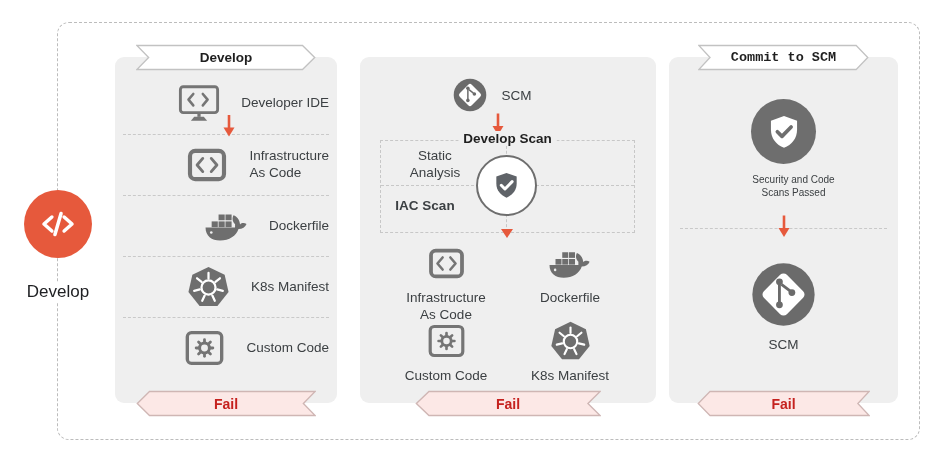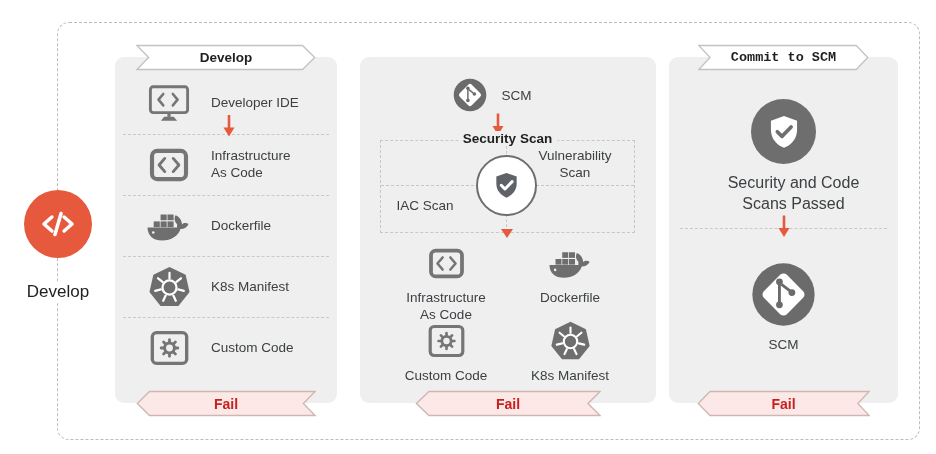--- a/index.html
+++ b/index.html
@@ -26,21 +26,21 @@
   .banner.top{top:-13px;}
   .banner.fail{bottom:-14px;}
   .p1 .banner.top{left:21px;width:180px;}
   .p2 .banner.top{left:56px;width:184px;}
   .p3 .banner.top{left:29px;width:171px;font-family:Liberation Mono, monospace;}
   .p1 .banner.fail{left:21px;width:180px;}
   .p2 .banner.fail{left:55px;width:186px;}
   .p3 .banner.fail{left:28px;width:173px;}
   
   .rows{position:absolute;top:16px;left:8px;right:8px;}
-  .row{height:61px;display:flex;align-items:center;padding-left:20px;box-sizing:border-box;}
+  .row{height:61px;display:flex;align-items:center;padding-left:20px;box-sizing:border-box;justify-content:flex-end;}
   .row + .row{border-top:1.5px dashed #c9c9c9;}
   .row .icon-box{width:52px;display:flex;align-items:center;justify-content:center;}
   .row .label{margin-left:16px;font-size:13.5px;line-height:1.25;}
   .pre{white-space:pre-line;}
   
   .o-arrow{position:absolute;z-index:2;}
   
   .scm-row{position:absolute;top:21px;left:0;right:0;display:flex;align-items:center;
          justify-content:center;gap:15px;transform:translateX(-16px);}
   .scm-row .label{font-size:13.5px;}
@@ -49,34 +49,34 @@
   .scan-vline{position:absolute;left:125px;top:0;bottom:0;border-left:1.5px dashed #c7c7c7;}
   .scan-hline{position:absolute;top:44px;left:0;right:0;border-top:1.5px dashed #c7c7c7;}
   .scan-title{position:absolute;top:-10px;left:50%;transform:translateX(-50%);background:#EFEFEF;
          padding:0 5px;font-size:13.5px;font-weight:700;color:#1f1f1f;white-space:nowrap;z-index:2;}
   .scan-circle{position:absolute;left:95px;top:14px;width:57px;height:57px;background:#fff;
          border:2.5px solid #6e6e6e;border-radius:50%;display:flex;align-items:center;
          justify-content:center;z-index:2;}
   .quad{position:absolute;text-align:center;font-size:13.5px;line-height:1.25;}
   .q0{left:4px;top:7px;width:100px;}
   .q1{left:140px;top:7px;width:108px;}
-  .q2{left:2px;top:57px;width:84px;}
+  .q2{left:2px;top:57px;width:84px;font-weight:bold;}
   .q3{left:140px;top:50px;width:110px;}
   .scan-tri{position:absolute;left:120px;bottom:-6px;width:0;height:0;border-left:6px solid transparent;
          border-right:6px solid transparent;border-top:9px solid #E6593C;z-index:1;}
   .art{position:absolute;width:120px;text-align:center;}
   .a0{left:26px;top:184px;} .a1{left:150px;top:184px;}
   .a2{left:26px;top:262px;} .a3{left:150px;top:262px;}
   .art .art-icon{height:44px;display:flex;align-items:center;justify-content:center;}
   .art .label{margin-top:5px;font-size:13.5px;line-height:1.25;}
   
   .big-circle{position:absolute;left:82px;top:42px;width:65px;height:65px;border-radius:50%;
          background:#6e6e6e;display:flex;align-items:center;justify-content:center;}
   .passed-label{position:absolute;top:116px;left:0;right:0;text-align:center;
-         font-size:16px;line-height:1.3;margin-left:20px;}
+         font-size:10px;line-height:1.3;margin-left:20px;}
   .p3-sep{position:absolute;top:171px;left:11px;right:11px;border-top:1.5px dashed #c9c9c9;}
   .scm-big{position:absolute;left:82px;top:205px;width:65px;height:65px;}
   .scm-big-label{position:absolute;top:280px;left:0;right:0;text-align:center;font-size:13.5px;}
 </style>
 </head>
 <body>
 
 <svg width="0" height="0" style="position:absolute">
   <defs>
     <g id="ic-monitor-code" fill="none" stroke="#757575">
@@ -244,25 +244,25 @@
       <span class="label">SCM</span>
     </div>
 
     <div class="o-arrow" style="left:131px;top:54px">
       <svg width="14" height="26" viewBox="0 0 14 24">
           <use href="#ic-arrow-down"></use>
         </svg>
     </div>
 
     <div class="scan-box">
-      <span class="scan-title">Security Scan</span>
+      <span class="scan-title">Develop Scan</span>
       <div class="scan-vline"></div>
       <div class="scan-hline"></div>
-      <span class="quad q1 pre">Vulnerability
-Scan</span>
+      <span class="quad q0 pre">Static
+Analysis</span>
       <span class="quad q2 pre">IAC Scan</span>
       <div class="scan-circle">
         <svg width="31" height="31" viewBox="0 0 32 32">
             <use href="#ic-shield-dark"></use>
           </svg>
       </div>
       <div class="scan-tri"></div>
     </div>
 
     <div class="art a0">

